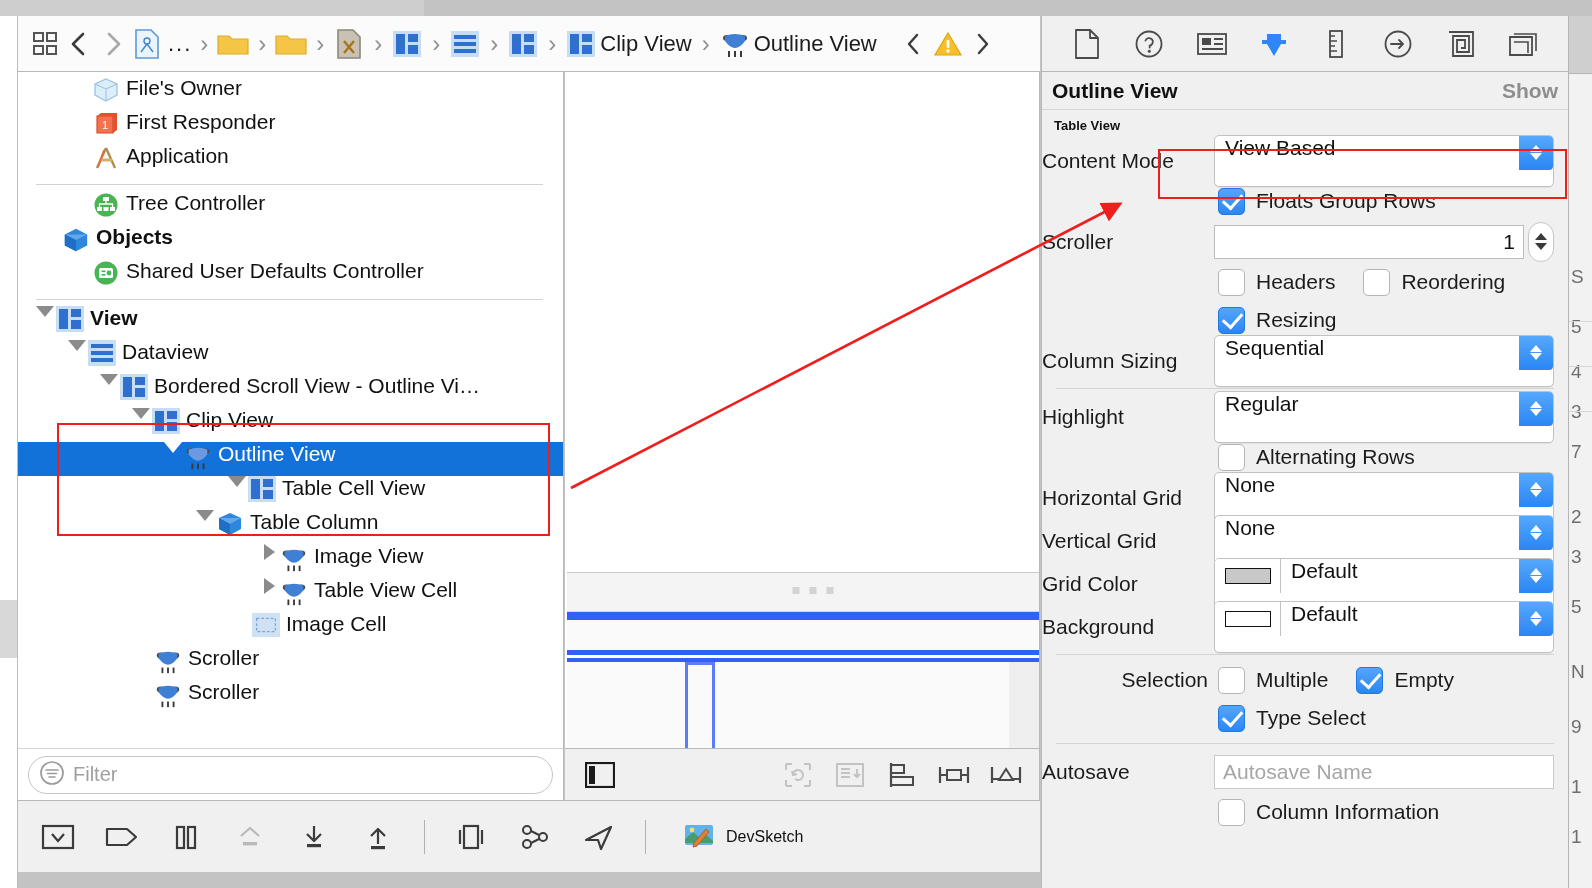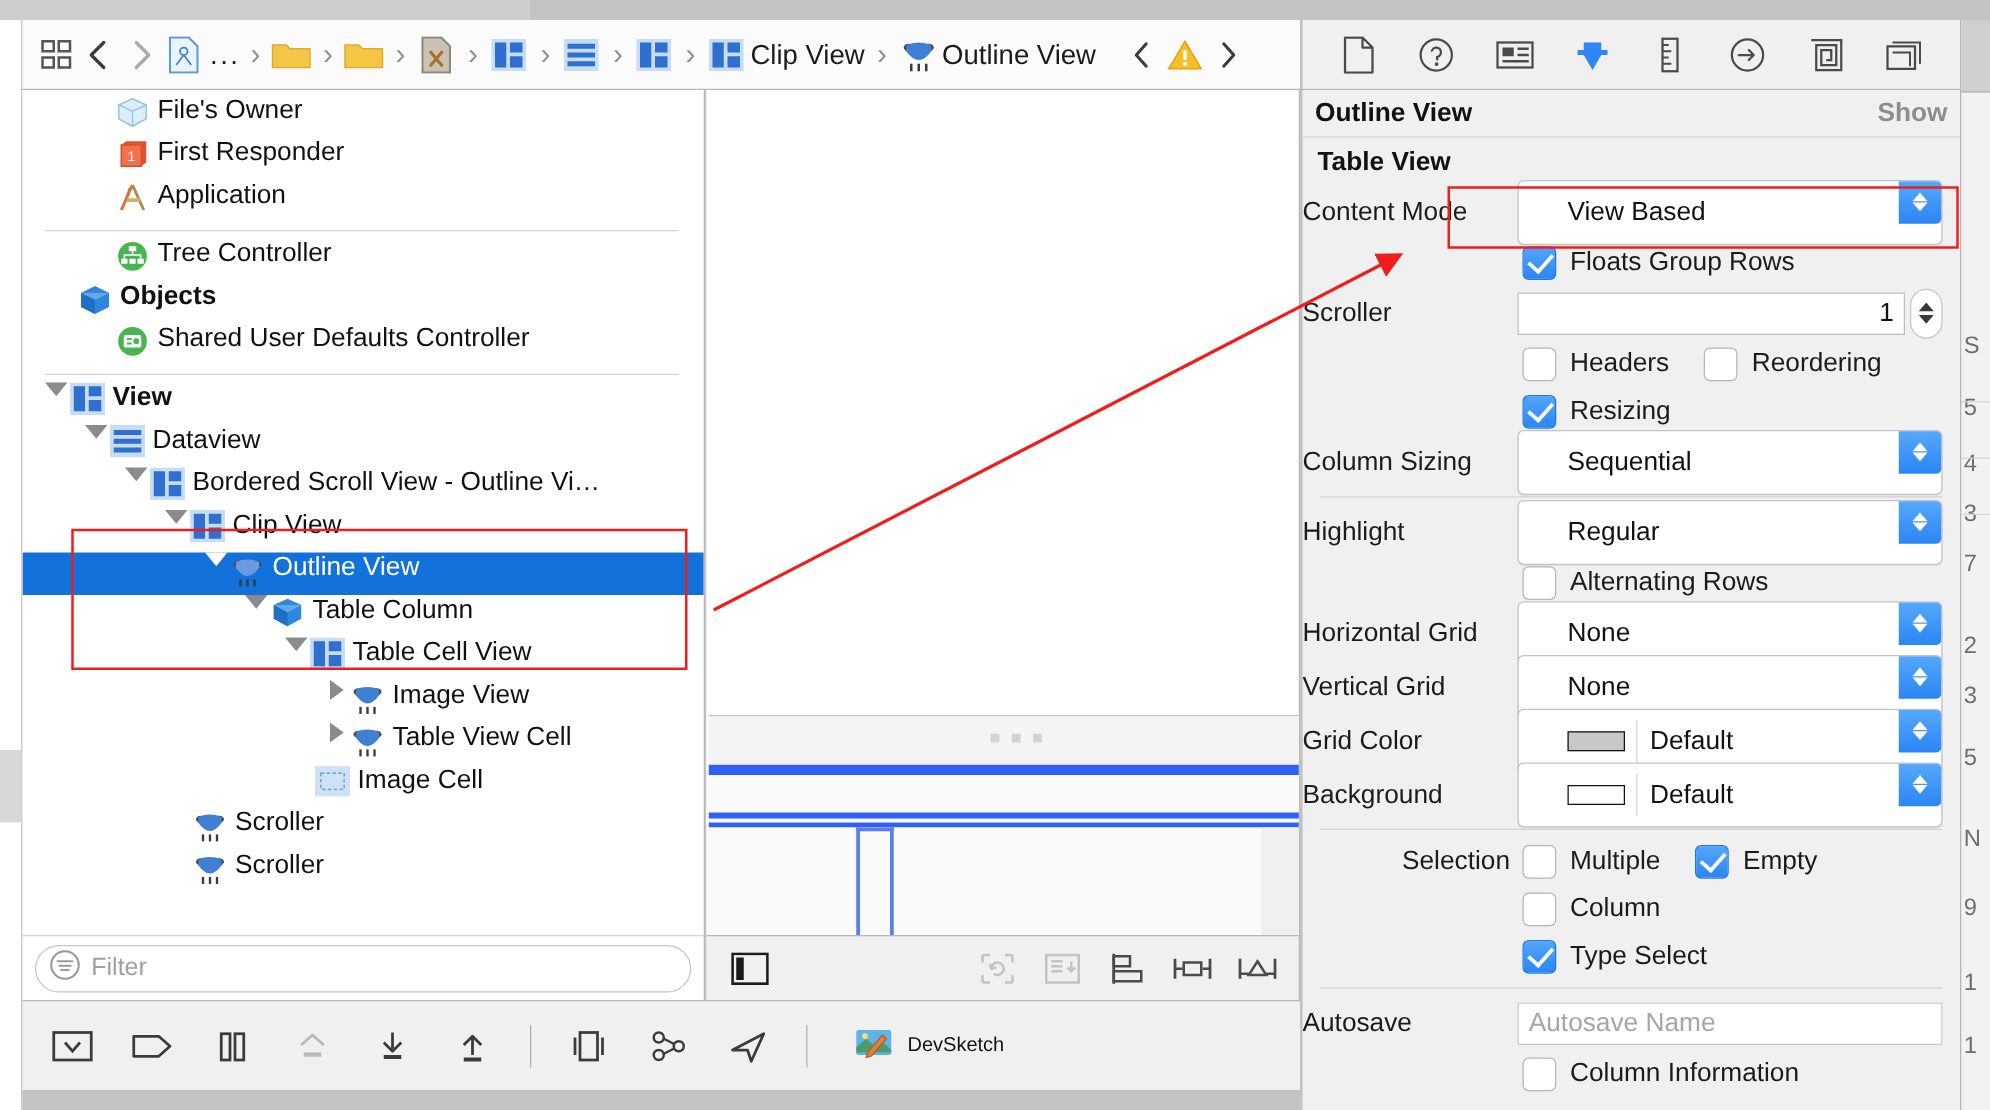--- a/index.html
+++ b/index.html
@@ -94,27 +94,27 @@
   .canvasbar { position:absolute; left:565px; top:748px; width:475px; height:52px; background:#f0f0f0; border-top:1px solid #b8b8b8; border-right:1px solid #b8b8b8; display:flex; align-items:center; }
   .canvasbar .cb-left { margin-left:18px; }
   .canvasbar .cb-right { margin-left:auto; display:flex; gap:18px; margin-right:16px; }
   .canvasbar .cbi { width:34px; height:32px; display:flex; align-items:center; justify-content:center; }
 
   
   .inspector { position:absolute; left:1041px; top:72px; width:527px; height:816px; background:#f0f0f0; border-left:1px solid #b8b8b8; overflow:hidden; }
   .insp-head { height:38px; display:flex; align-items:center; justify-content:space-between; padding:0 10px; border-bottom:1px solid #d6d6d6; background:#f0f0f0; }
   .insp-head .ih-title { font-size:21px; font-weight:bold; color:#111; }
   .insp-head .ih-show { font-size:21px; font-weight:bold; color:#8d8d8d; }
-  .sec-title { font-size:21px; font-weight:bold; color:#111; padding:8px 0 6px 12px; }
+  .sec-title { font-size:13px; font-weight:bold; color:#111; padding:8px 0 6px 12px; }
 
   .row { display:flex; align-items:center; height:43px; padding-right:14px; }
   .row .lbl { width:172px; text-align:left; padding-right:10px; font-size:21px; color:#1b1b1b; flex:0 0 auto; }
   .ctl { flex:1; display:flex; align-items:center; }
 
-  .popup { flex:1; height:52px; background:#fff; border:1px solid #c2c2c2; border-radius:5px; display:flex; align-items:center; position:relative; box-shadow:0 1px 0 rgba(0,0,0,.06);padding-left:29px; }
+  .popup { flex:1; height:52px; background:#fff; border:1px solid #c2c2c2; border-radius:5px; display:flex; align-items:flex-start; position:relative; box-shadow:0 1px 0 rgba(0,0,0,.06); }
   .popup .pv { font-size:21px; color:#111; padding-left:10px; }
   .popup .stepbtn { position:absolute; right:0; top:0; width:34px; height:34px; background:linear-gradient(#55a8fb,#2b86f5); border-radius:0 4px 4px 0; display:flex; align-items:center; justify-content:center; }
   .arrows-w { display:flex; flex-direction:column; align-items:center; gap:1px; }
   .au { width:0;height:0;border-left:6px solid transparent;border-right:6px solid transparent;border-bottom:7px solid #fff; }
   .ad { width:0;height:0;border-left:6px solid transparent;border-right:6px solid transparent;border-top:7px solid #fff; }
 
   .swatch { width:66px; height:34px; background:#fff; border-right:1px solid #c2c2c2; display:flex; align-items:center; justify-content:center; border-radius:4px 0 0 4px; }
   .swatch .sw-in { width:46px; height:16px; border:1.5px solid #111; }
 
   .numfield { flex:1; height:34px; background:#fff; border:1px solid #bdbdbd; display:flex; align-items:center; justify-content:flex-end; padding-right:8px; font-size:21px; color:#111; }
@@ -509,48 +509,48 @@
             <path d="M5 7 Q15 3 25 7 L25 12 Q15 26 5 12 Z" fill="#6b9ae0"></path>
             <rect x="8" y="22" width="2" height="6" fill="#3a3a3a"></rect>
             <rect x="14" y="22" width="2" height="6" fill="#3a3a3a"></rect>
             <rect x="20" y="22" width="2" height="6" fill="#3a3a3a"></rect>
           </svg>
         </span>
         <span class="tlabel">Outline View</span>
       </div>
 
       <div class="trow">
-        <span style="width:176px;flex:0 0 auto"></span>
-        <span class="disc">
-            <i class="tri"></i>
-          </span>
-        <span class="ticon">
-          <svg width="28" height="28" viewBox="0 0 28 28">
-              <path d="M14 3 L25 8 L25 19 L14 25 L3 19 L3 8 Z" fill="#2f86dd"></path>
-              <path d="M3 8 L14 14 L25 8 Z" fill="#63a8ea"></path>
-              <path d="M14 14 L14 25 L3 19 L3 8 Z" fill="#1f6fc4"></path>
-            </svg>
-        </span>
-        <span class="tlabel">Table Column</span>
-      </div>
-
-      <div class="trow">
         <span style="width:208px;flex:0 0 auto"></span>
         <span class="disc">
             <i class="tri"></i>
           </span>
         <span class="ticon">
           <svg width="28" height="26" viewBox="0 0 28 26">
               <rect x="0" y="0" width="28" height="26" fill="#c6ddf4"></rect>
               <rect x="3" y="3" width="9" height="20" fill="#2f6fd0"></rect>
               <rect x="15" y="3" width="10" height="8" fill="#2f6fd0"></rect>
               <rect x="15" y="14" width="10" height="9" fill="#2f6fd0"></rect>
             </svg>
         </span>
         <span class="tlabel">Table Cell View</span>
+      </div>
+
+      <div class="trow">
+        <span style="width:176px;flex:0 0 auto"></span>
+        <span class="disc">
+            <i class="tri"></i>
+          </span>
+        <span class="ticon">
+          <svg width="28" height="28" viewBox="0 0 28 28">
+              <path d="M14 3 L25 8 L25 19 L14 25 L3 19 L3 8 Z" fill="#2f86dd"></path>
+              <path d="M3 8 L14 14 L25 8 Z" fill="#63a8ea"></path>
+              <path d="M14 14 L14 25 L3 19 L3 8 Z" fill="#1f6fc4"></path>
+            </svg>
+        </span>
+        <span class="tlabel">Table Column</span>
       </div>
 
       <div class="trow">
         <span style="width:240px;flex:0 0 auto"></span>
         <span class="disc">
             <i class="tri-r"></i>
           </span>
         <span class="ticon">
           <svg width="30" height="30" viewBox="0 0 30 30">
             <ellipse cx="7" cy="9" rx="4" ry="3" fill="#4a4a4a"></ellipse>
@@ -941,25 +941,20 @@
       <span class="ind lblright">Selection</span>
       <span class="chk"></span>
       <span class="cblabel">Multiple</span>
       <span class="cbcol2">
         <span class="chk on"></span>
         <span class="cblabel">Empty</span>
       </span>
     </div>
     <div class="cbrow">
       <span class="ind"></span>
-      <span class="chk"></span>
-      <span class="cblabel">Column</span>
-    </div>
-    <div class="cbrow">
-      <span class="ind"></span>
       <span class="chk on"></span>
       <span class="cblabel">Type Select</span>
     </div>
 
     <div class="insep"></div>
 
     <div class="row">
       <span class="lbl">Autosave</span>
       <span class="ctl">
         <span class="textfield">

